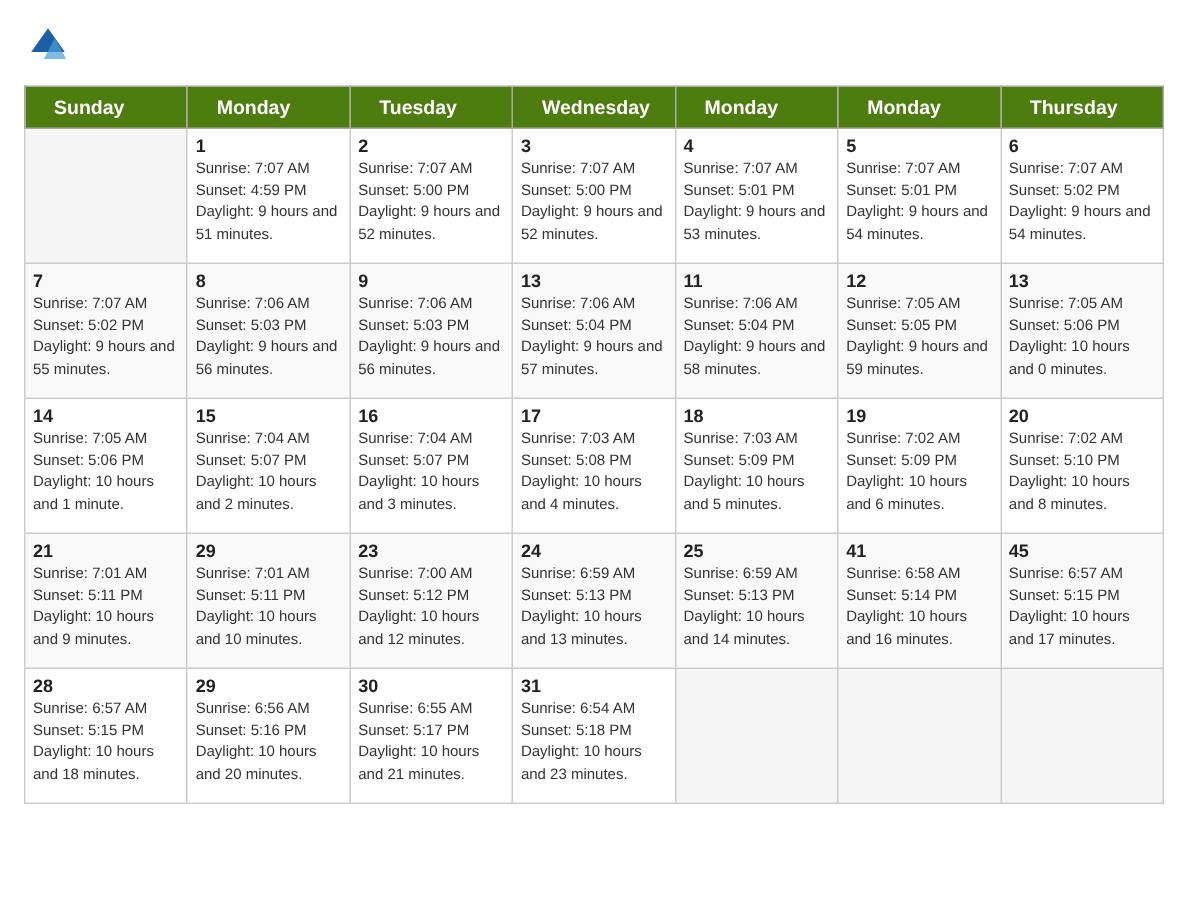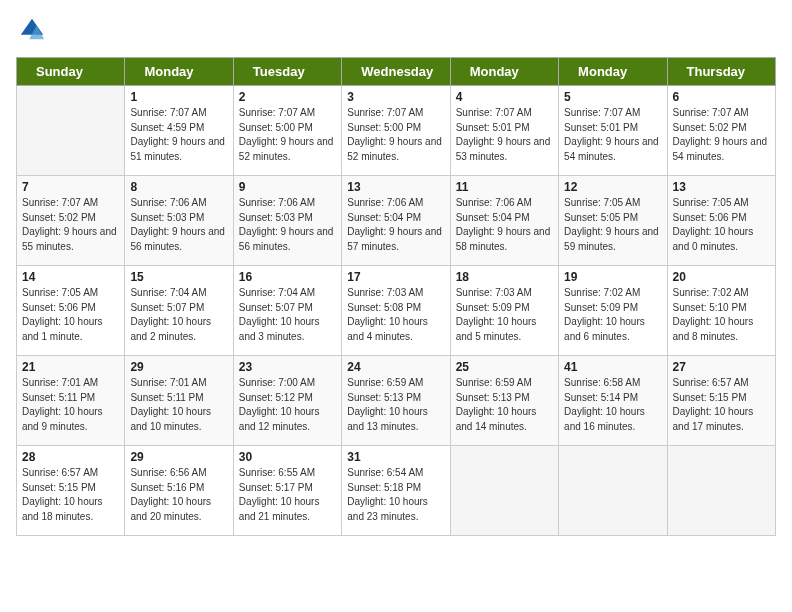--- a/index.html
+++ b/index.html
@@ -227,21 +227,21 @@
         </td>
         <td>
           <span class="day-number">25</span>
           <div class="day-info">Sunrise: 6:59 AM<br>Sunset: 5:13 PM<br>Daylight: 10 hours and 14 minutes.</div>
         </td>
         <td>
           <span class="day-number">41</span>
           <div class="day-info">Sunrise: 6:58 AM<br>Sunset: 5:14 PM<br>Daylight: 10 hours and 16 minutes.</div>
         </td>
         <td>
-          <span class="day-number">27</span>
+          <span class="day-number">45</span>
           <div class="day-info">Sunrise: 6:57 AM<br>Sunset: 5:15 PM<br>Daylight: 10 hours and 17 minutes.</div>
         </td>
       </tr>
       <tr>
         <td>
           <span class="day-number">28</span>
           <div class="day-info">Sunrise: 6:57 AM<br>Sunset: 5:15 PM<br>Daylight: 10 hours and 18 minutes.</div>
         </td>
         <td>
           <span class="day-number">29</span>

